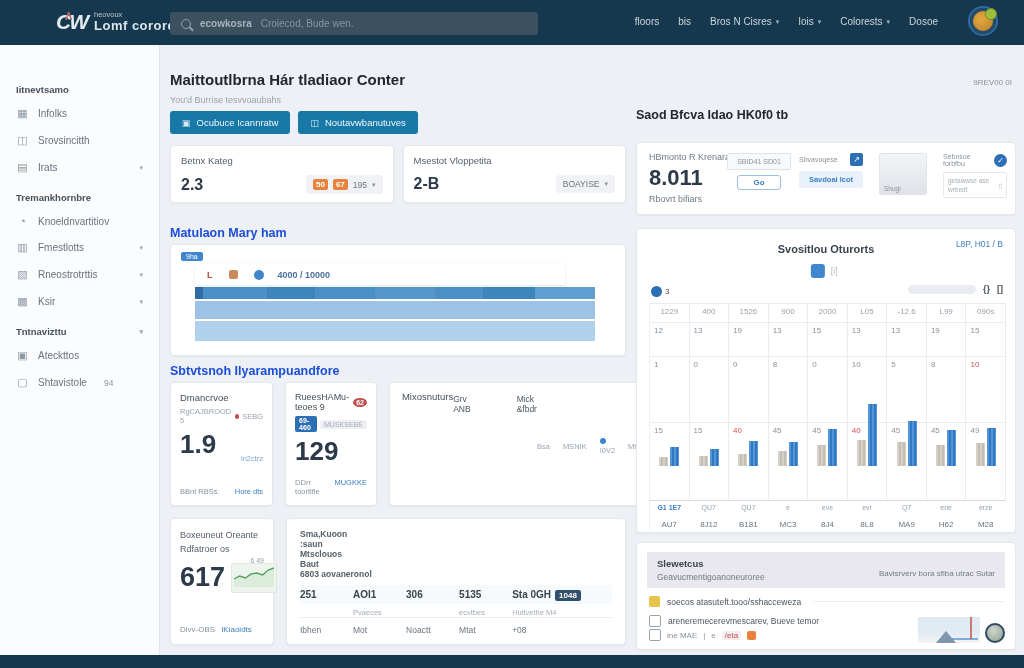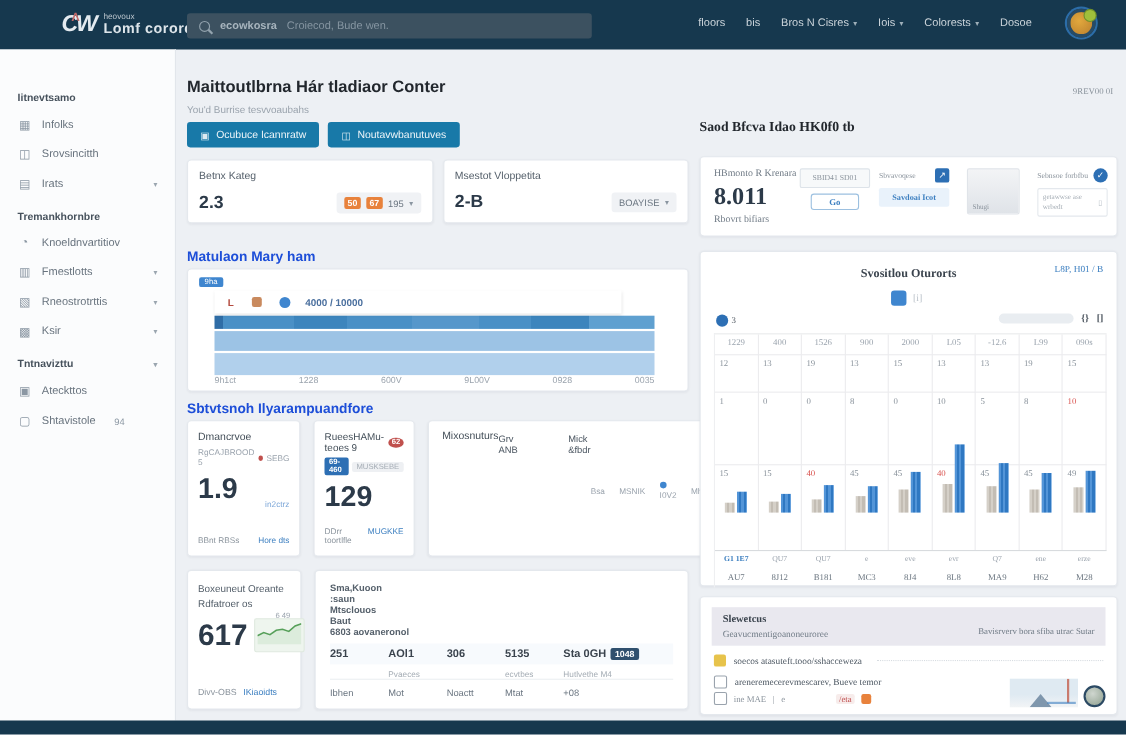--- a/index.html
+++ b/index.html
@@ -102,21 +102,21 @@
   .th{font-size:8.5px;font-weight:bold;color:#55606b;}
   .hdr-row{padding-bottom:6px;flex-direction:column;}
   .data-row{background:#f7fafd;padding:4px 0;}
   .td{font-size:10px;font-weight:bold;color:#3a434d;}
   .tchip{background:#30506e;color:#fff;font-size:8px;padding:1px 4px;border-radius:2px;margin-left:4px;font-weight:bold;}
   .ts{font-size:7.5px;color:#a5adb5;padding-top:4px;}
   .tfoot{margin-top:auto;border-top:1px solid #eceff2;padding-top:7px;}
   .tf{font-size:8.5px;color:#6a7580;cursor:default;}
   .tf.link{cursor:pointer;}
   
-  .right{position:absolute;left:636px;top:45px;width:380px;height:492px;font-family:Liberation Serif, serif;}
+  .right{position:absolute;left:636px;top:45px;width:380px;height:492px;}
   .r-date{position:absolute;top:33px;right:4px;font-size:8px;color:#8a939c;}
   .r-title{position:absolute;top:63px;left:0;font-size:12.5px;font-weight:bold;color:#22272d;}
   .r-summary{position:absolute;top:97px;left:0;right:0;height:73px;padding:9px 12px;}
   .rs-label{font-size:9px;color:#707b86;}
   .rs-value{font-size:22px;font-weight:bold;color:#2c3a49;margin-top:3px;}
   .rs-sub{font-size:9px;color:#707b86;margin-top:3px;}
   .tiles{position:absolute;top:10px;right:8px;display:flex;gap:8px;}
   .tile{width:64px;display:flex;flex-direction:column;gap:5px;}
   .tile-box{border:1px solid #dde3e9;background:#f7f9fa;border-radius:2px;font-size:7px;color:#8a939c;text-align:center;padding:4px 2px;}
   .pill-go{border:1px solid #9cc0e0;color:#3c7fc0;background:#fff;border-radius:3px;font-size:8px;text-align:center;padding:2px 0;width:42px;margin:0 auto;cursor:pointer;font-weight:bold;}
@@ -159,21 +159,21 @@
   .nw-head{margin:9px 10px 0;background:#e9e8ef;padding:6px 10px;position:relative;}
   .nw-title{font-size:9.5px;font-weight:bold;color:#3a434d;}
   .nw-sub{font-size:8.5px;color:#707b86;margin-top:3px;}
   .nw-note{position:absolute;right:10px;top:17px;font-size:8px;color:#707b86;}
   .nw-item{display:flex;align-items:center;gap:7px;margin:8px 12px 0;font-size:8.5px;color:#4a5560;cursor:pointer;}
   .ni-y{width:11px;height:11px;background:#e7c34b;border-radius:2px;flex:none;}
   .ni-g{width:10px;height:10px;border:1px solid #9aa3ad;border-radius:2px;flex:none;}
   .rule{flex:1;border-bottom:1px dotted #d7dce1;margin-left:6px;}
   .nw-foot{position:absolute;bottom:8px;left:12px;display:flex;gap:6px;align-items:center;font-size:8px;color:#8a939c;}
   .nf-ic{width:10px;height:10px;border:1px solid #9aa3ad;border-radius:2px;}
-  .nf-chip{color:#c05050;background:#f7eceb;padding:0 3px;border-radius:2px;margin-left:40px;}
+  .nf-chip{color:#c05050;background:#f7eceb;padding:0 3px;border-radius:2px;}
   .nf-orange{width:9px;height:9px;background:#e8823c;border-radius:2px;}
   .nw-art{position:absolute;bottom:6px;right:10px;display:flex;align-items:flex-end;gap:5px;}
   .art-thumb{width:62px;height:26px;background:linear-gradient(180deg,#dfeaf2 55%,#f2f4f6);position:relative;overflow:hidden;}
   .art-mtn{position:absolute;bottom:0;left:18px;width:0;height:0;border-left:10px solid transparent;border-right:10px solid transparent;border-bottom:12px solid #7f97ad;}
   .art-red{position:absolute;right:8px;top:0;width:2px;height:22px;background:#c97b6e;}
   .art-line{position:absolute;bottom:3px;right:2px;width:26px;height:2px;background:#3c7fc0;opacity:.6;}
   .art-avatar{width:20px;height:20px;border-radius:50%;background:radial-gradient(circle at 40% 35%,#cfd6cf,#8fa08f);border:2px solid #2c4a64;box-sizing:border-box;}
   .footer{position:absolute;bottom:0;left:0;right:0;height:13px;background:#16384e;}
 </style>
 </head>
@@ -324,28 +324,20 @@
         <span style="display:flex;align-items:center;gap:14px;">
           <span class="tl-blue"></span>
           <span class="tl-val">4000 / 10000</span>
         </span>
       </div>
       <div class="tl-bars">
         <div class="tl-bar1"></div>
         <div class="tl-bar2"></div>
         <div class="tl-bar3"></div>
       </div>
-      <div class="tl-axis">
-          <span>9h1ct</span>
-          <span>1228</span>
-          <span>600V</span>
-          <span>9L00V</span>
-          <span>0928</span>
-          <span>0035</span>
-        </div>
     </div>
 
     <div class="sec-title sec-2">Sbtvtsnoh Ilyarampuandfore</div>
     <div class="stat-row">
       <div class="card sa">
         <div class="sa-title">Dmancrvoe</div>
         <div class="sa-sub">
           <span>RgCAJBROOD 5</span>
           <span class="dot-red"></span>
           <span>SEBG</span>

